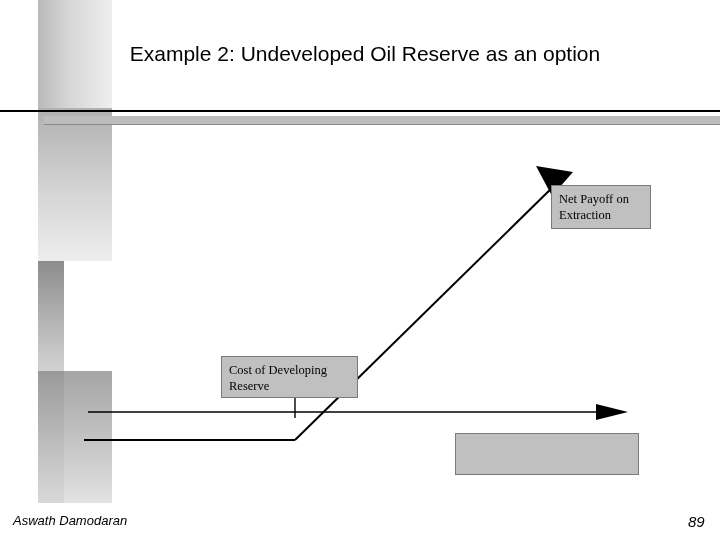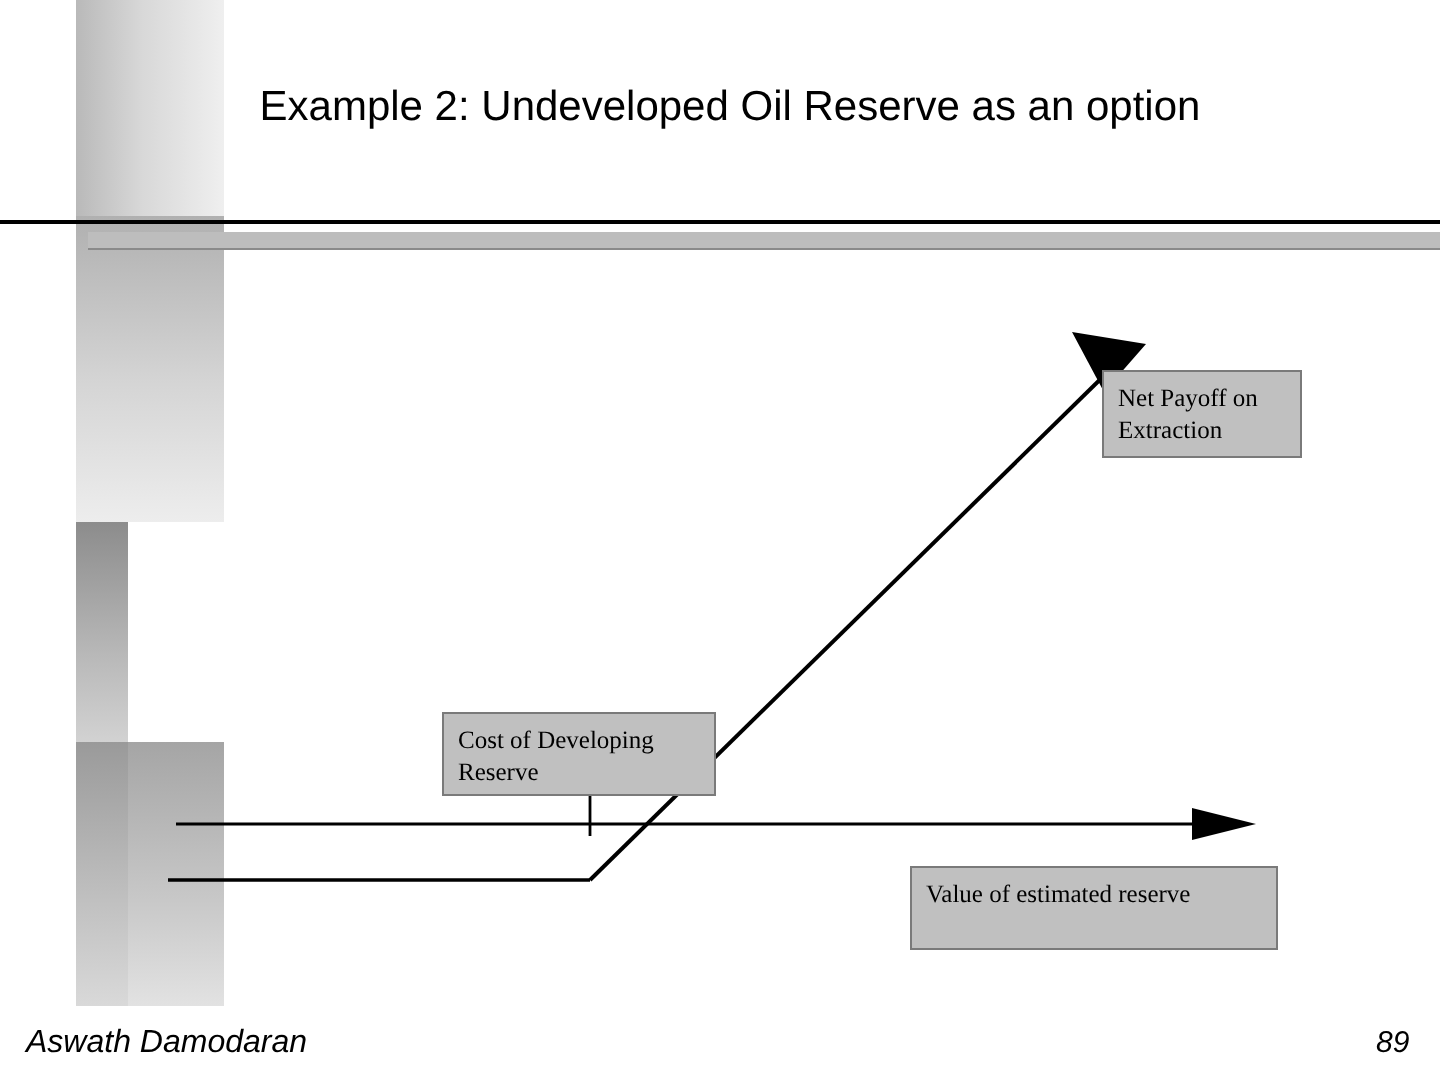--- a/index.html
+++ b/index.html
@@ -130,21 +130,21 @@
     top: 433px;
     width: 184px;
     height: 42px;
   }
 
   
   #footer-name {
     position: absolute;
     left: 13px;
     top: 513px;
-    font-size: 16px;
+    font-size: 13px;
     font-style: italic;
     color: #000000;
   }
   #footer-page {
     position: absolute;
     left: 688px;
     top: 513px;
     font-size: 15px;
     font-style: italic;
     color: #000000;
@@ -183,19 +183,18 @@
     <div>Cost of Developing</div>
     <div>Reserve</div>
   </div>
 
   <div class="callout" id="callout-netpayoff">
     <div>Net Payoff on</div>
     <div>Extraction</div>
   </div>
 
   <div class="callout" id="callout-value">
-    <div>Value of estimated reserve</div>
   </div>
 
   <div id="footer-name">Aswath Damodaran</div>
   <div id="footer-page">89</div>
 
 </div>
 
 </body></html>

